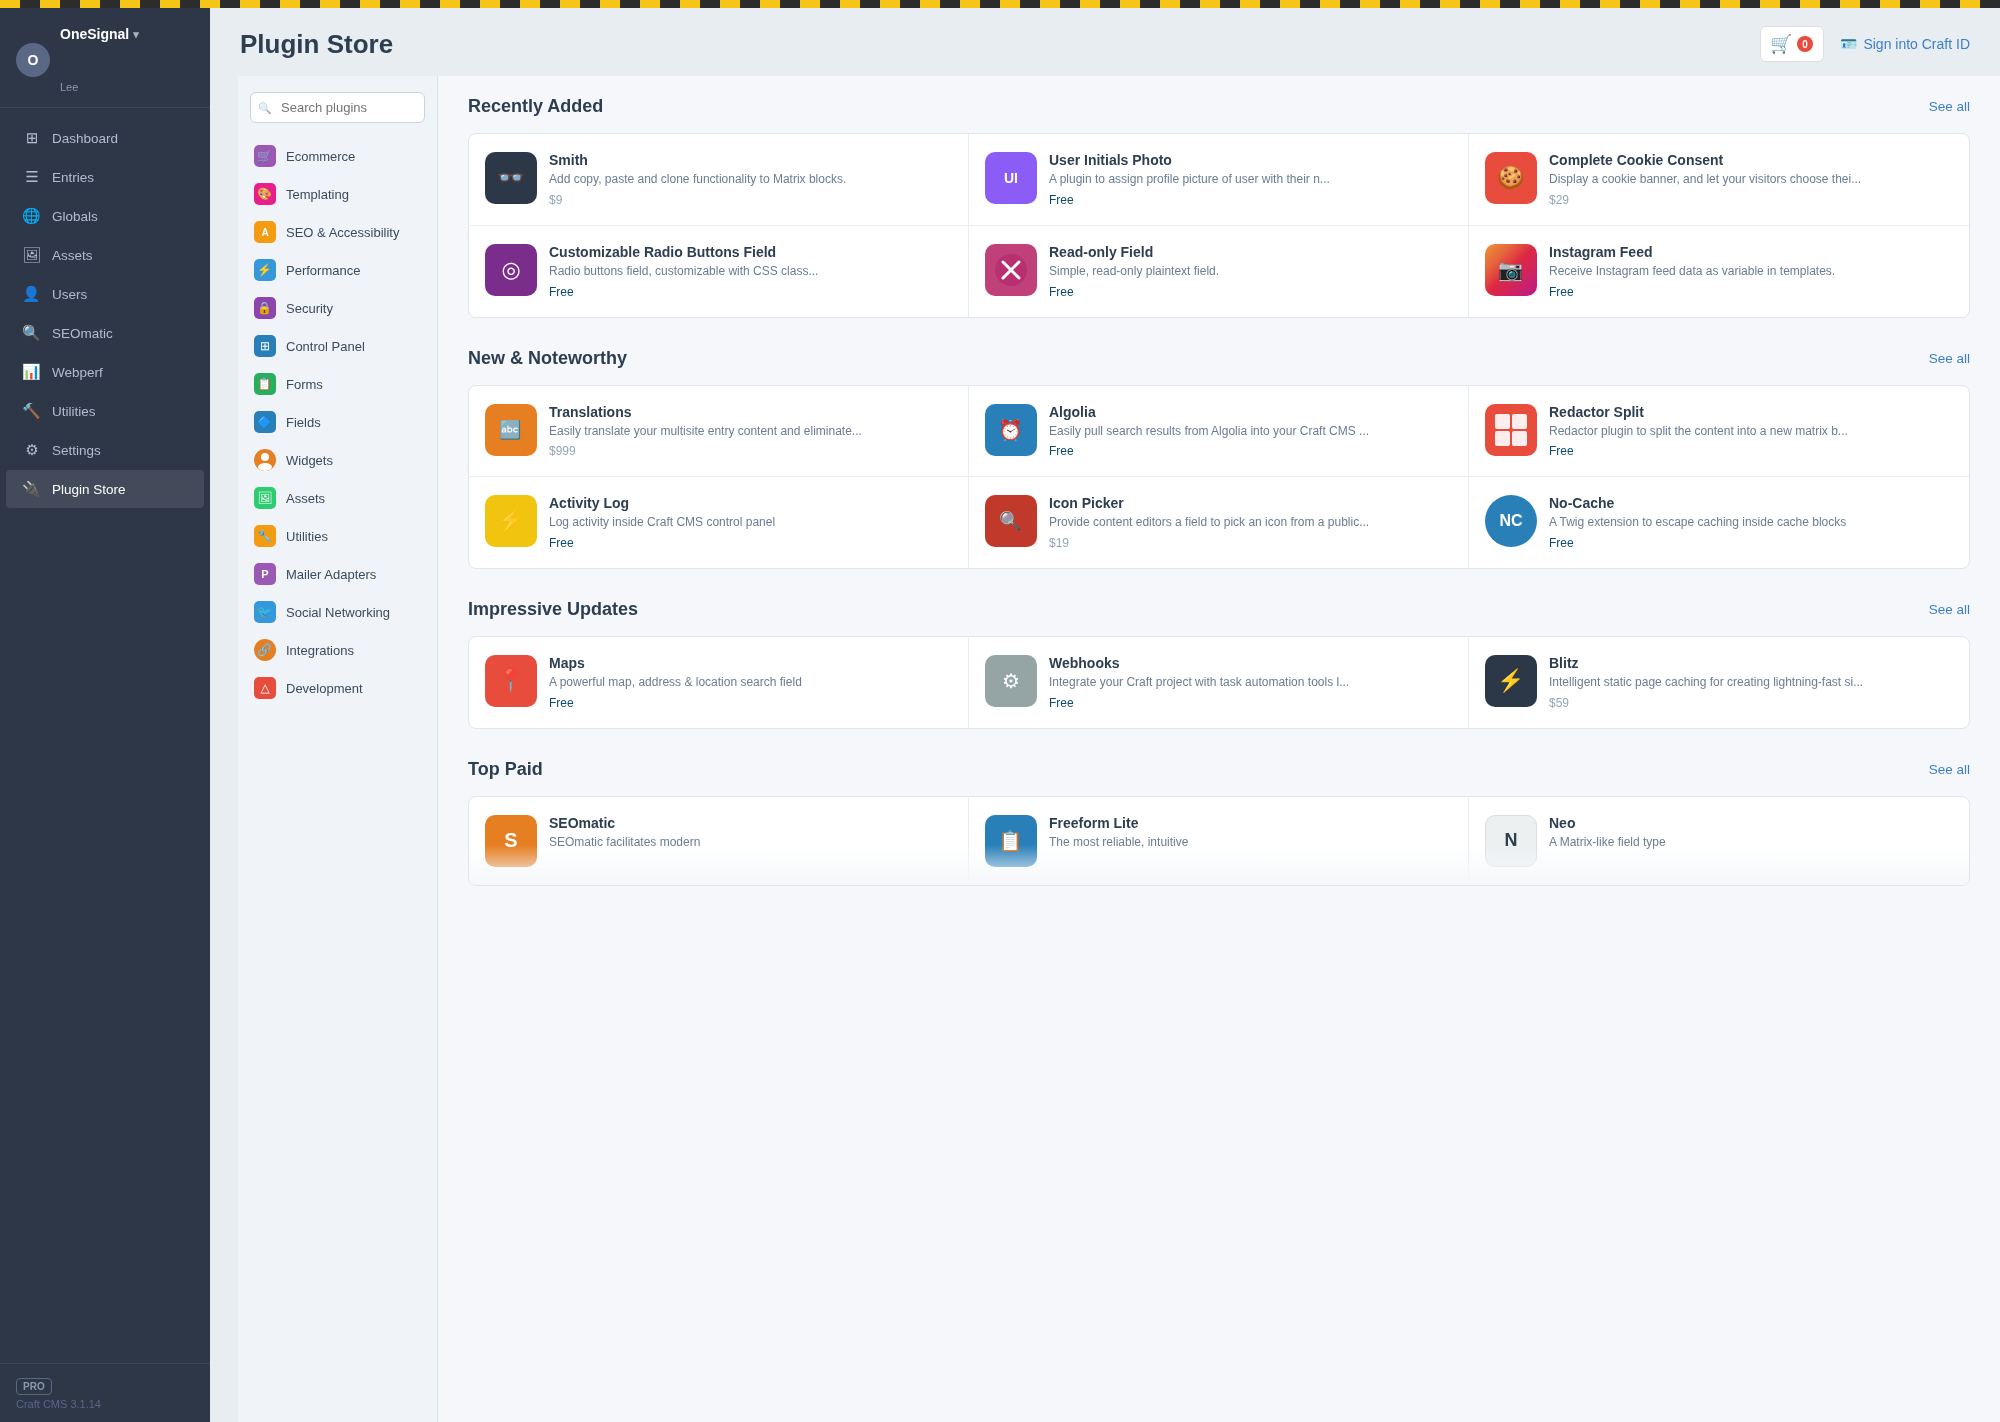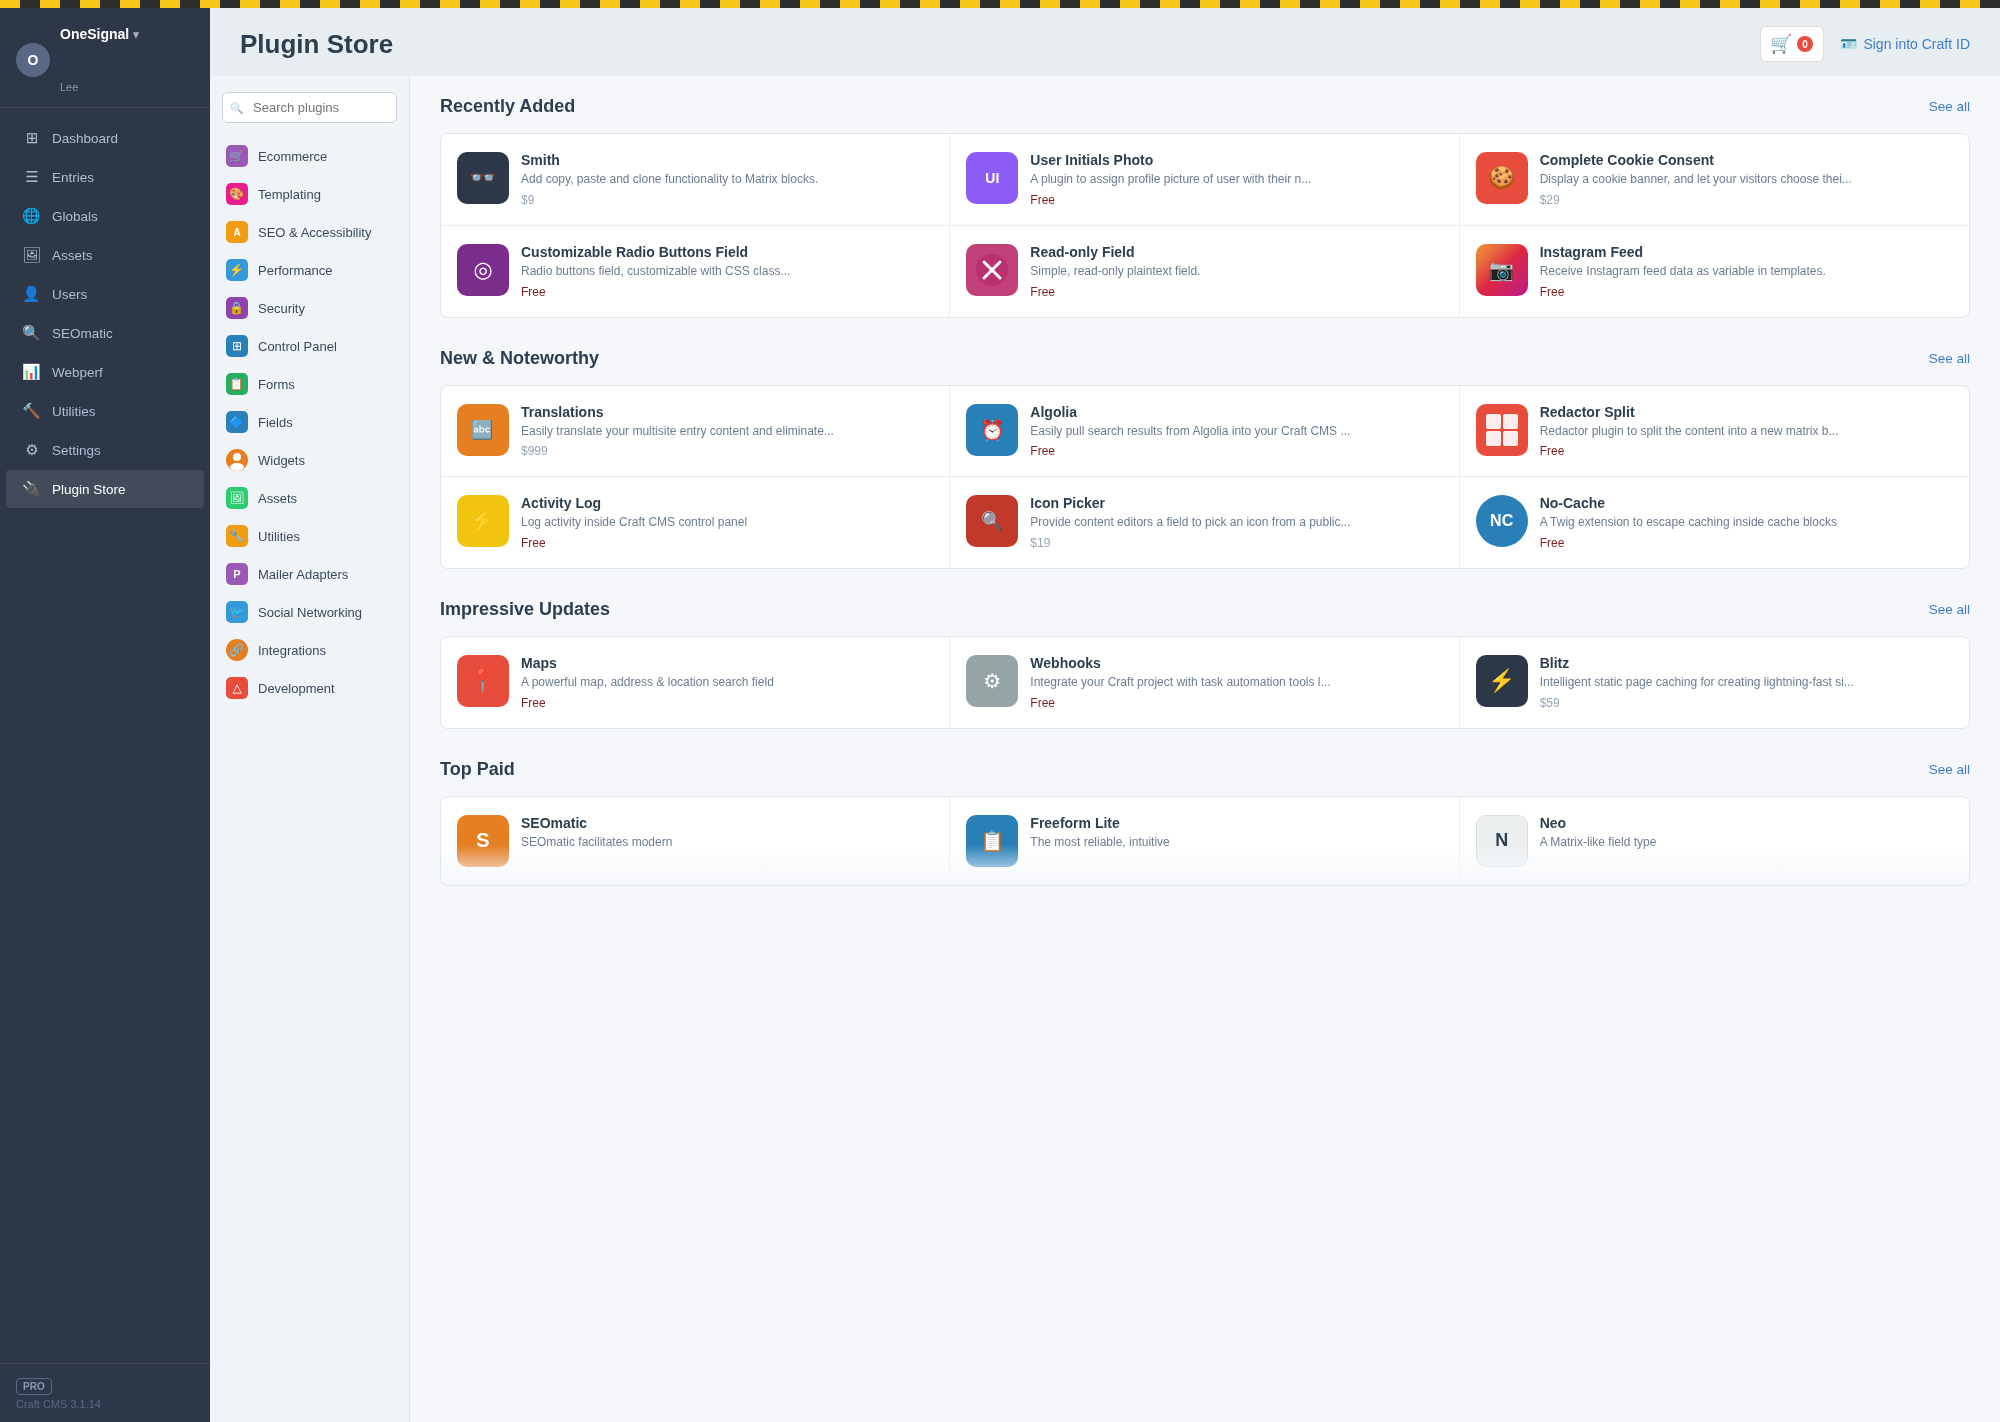--- a/index.html
+++ b/index.html
@@ -187,20 +187,21 @@
       font-size: 14px;
       font-weight: 500;
       cursor: pointer;
       text-decoration: none;
     }
 
     .content-area {
       display: flex;
       flex: 1;
       overflow: hidden;
+      padding-left: 28px;
     }
 
     
     .categories-panel {
       width: 200px;
       background: #f0f4f8;
       padding: 16px 0;
       overflow-y: auto;
       flex-shrink: 0;
       border-right: 1px solid #dde3ec;
@@ -348,21 +349,21 @@
       -webkit-line-clamp: 2;
       -webkit-box-orient: vertical;
     }
 
     .plugin-price {
       font-size: 12px;
       color: #8a97b0;
       font-weight: 500;
     }
 
-    .plugin-price.free { color: #7f1d1d; }
+    .plugin-price.free { color: #0c4a6e; }
     .plugin-price.paid { color: #95a5b8; }
 
     
     .ic-dark { background: #2c3748; }
 
     .bottom-overflow {
       position: relative;
       overflow: hidden;
     }
 

